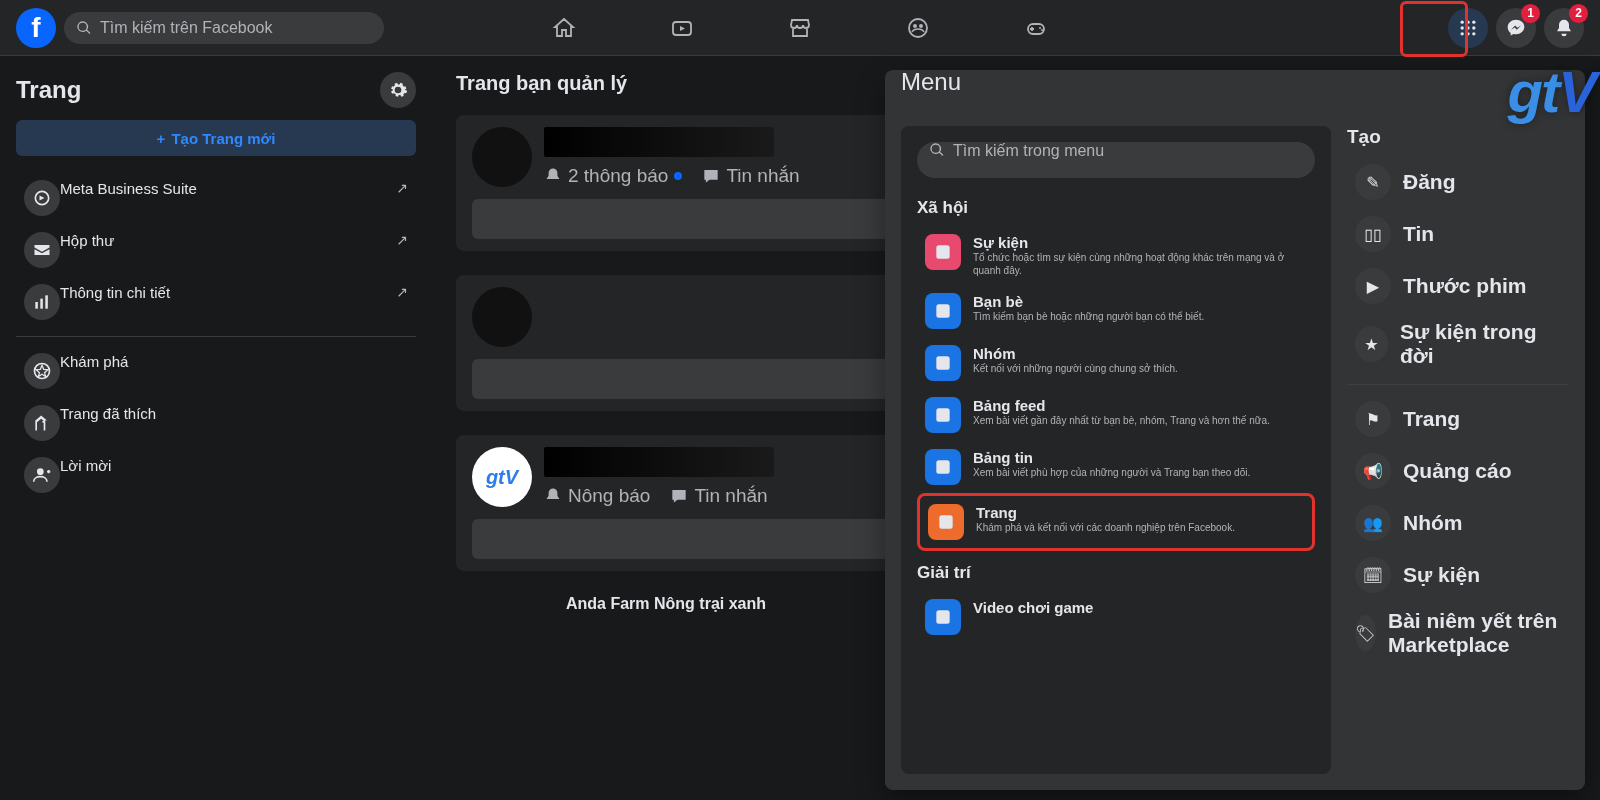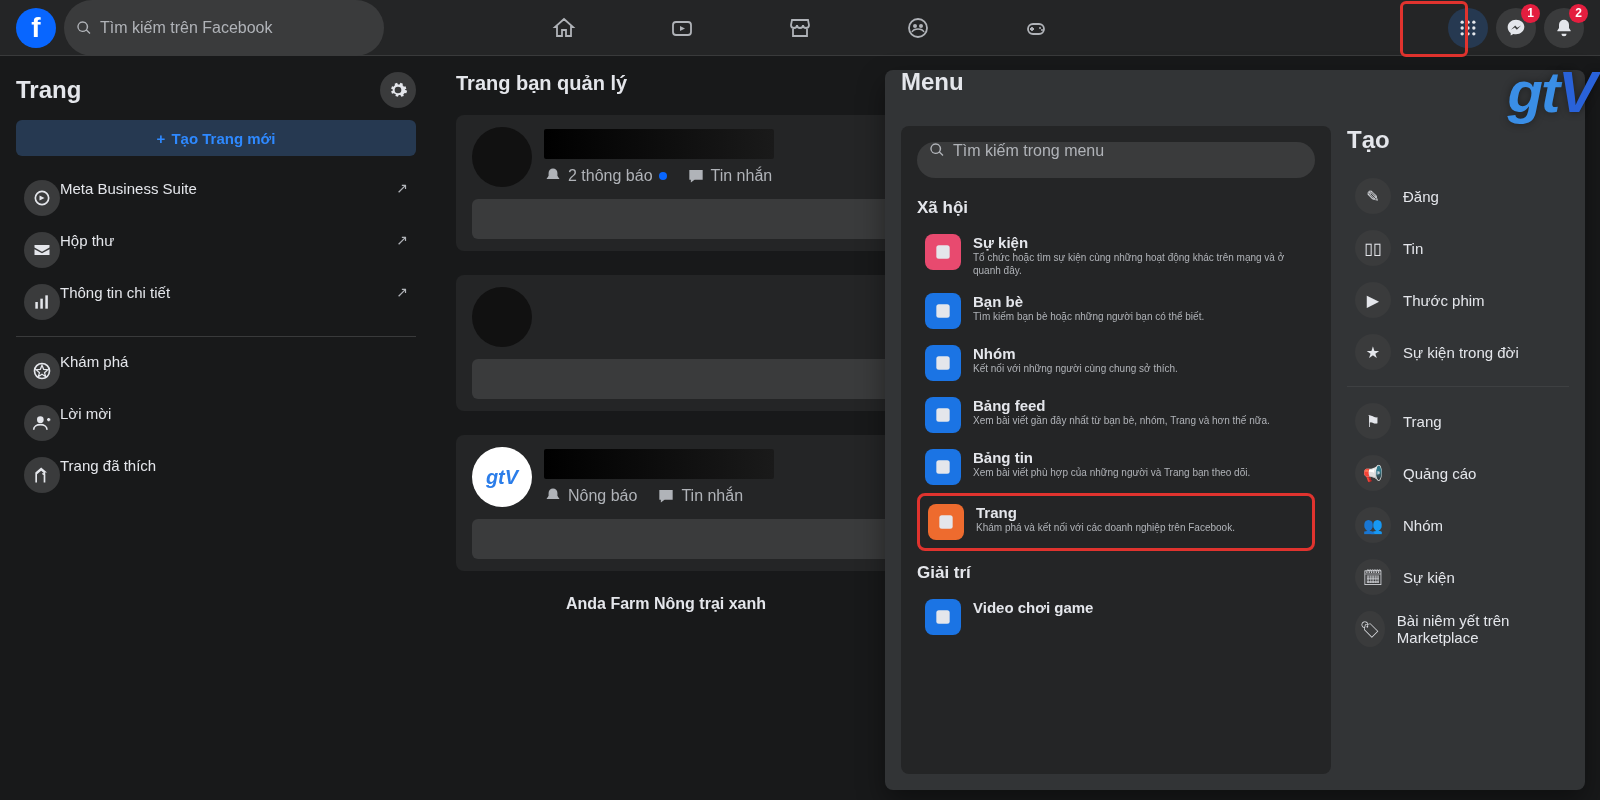--- a/index.html
+++ b/index.html
@@ -1,19 +1,19 @@
 <!DOCTYPE html>
 <html><head>
 <meta charset="utf-8">
 <style>
 *{box-sizing:border-box;margin:0;padding:0;font-family:Helvetica,Arial,sans-serif}
 body{background:#18191a;color:#e4e6eb;width:1600px;height:800px;overflow:hidden;position:relative}
 .topbar{height:56px;display:flex;align-items:center;padding:0 16px;background:#242526;border-bottom:1px solid #393a3b;position:relative;z-index:5}
 .fb-logo{width:40px;height:40px;background:#0866ff;border-radius:50%;display:flex;align-items:center;justify-content:center;color:#fff;font-weight:900;font-size:28px;font-family:Arial}
-.search-top{margin-left:8px;background:#3a3b3c;border-radius:50px;height:56px;width:320px;display:flex;align-items:center;padding:0 12px;color:#b0b3b8}
+.search-top{margin-left:8px;background:#3a3b3c;border-radius:50px;height:32px;width:320px;display:flex;align-items:center;padding:0 12px;color:#b0b3b8}
 .search-top svg{width:16px;height:16px;margin-right:8px;}
 .nav-center{position:absolute;left:50%;transform:translateX(-50%);display:flex;gap:8px}
 .nav-center .nav-btn{width:110px;height:48px;display:flex;align-items:center;justify-content:center;border-radius:8px;color:#b0b3b8}
 .nav-btn svg{width:24px;height:24px}
 .top-right{margin-left:auto;display:flex;gap:8px;align-items:center}
 .circle-btn{width:40px;height:40px;border-radius:50%;background:#3a3b3c;display:flex;align-items:center;justify-content:center;position:relative}
 .circle-btn.active{background:#263951}
 .circle-btn svg{width:20px;height:20px}
 .badge{position:absolute;top:-4px;right:-4px;background:#e41e3f;color:#fff;border-radius:50%;min-width:19px;height:19px;font-size:12px;display:flex;align-items:center;justify-content:center;font-weight:600}
 .menu-highlight{position:absolute;border:3px solid #e0332e;border-radius:6px;width:68px;height:56px;top:1px;right:132px;z-index:6;pointer-events:none}
@@ -28,38 +28,38 @@
 .left-item span.lbl{flex:1;font-size:15px;font-weight:500}
 .arrow-out{color:#b0b3b8;font-size:14px}
 .main-col{flex:1;padding:16px 24px;overflow:hidden}
 .main-col h2{font-size:20px;font-weight:700;margin-bottom:20px}
 .page-card{background:#242526;border-radius:8px;margin-bottom:24px;overflow:hidden}
 .pc-head{display:flex;align-items:center;padding:12px 16px;gap:12px}
 .pc-avatar{width:60px;height:60px;border-radius:50%;background:#111}
 .pc-avatar.gtv{background:#fff;display:flex;align-items:center;justify-content:center;color:#2b7de9;font-weight:900;font-size:20px;font-style:italic}
 .pc-info{display:flex;flex-direction:column;gap:8px}
 .pc-name{width:230px;height:30px;background:linear-gradient(90deg,#000,#1a1a1a);border-radius:2px}
-.pc-sub{display:flex;gap:20px;color:#b0b3b8;font-size:16px;align-items:center}
+.pc-sub{display:flex;gap:20px;color:#b0b3b8;font-size:19px;align-items:center}
 .pc-sub .itm{display:flex;align-items:center;gap:6px}
 .dot{width:8px;height:8px;border-radius:50%;background:#0866ff}
 .switch-bar{background:#3a3b3c;color:#2e89ff;height:40px;display:flex;align-items:center;justify-content:center;gap:8px;font-weight:600;font-size:15px;margin:0 16px 12px;border-radius:6px}
 .menu-panel{position:absolute;top:70px;right:15px;width:700px;height:720px;background:#323436;border-radius:8px;box-shadow:0 12px 28px rgba(0,0,0,.4);padding:16px;display:flex;gap:16px;z-index:10}
 .menu-left{width:430px;background:#242526;border-radius:8px;padding:16px;overflow:hidden}
-.menu-panel h2{font-size:24px;font-weight:700;margin-bottom:12px}
+.menu-panel h2{font-size:24px;font-weight:400;margin-bottom:12px}
 .menu-search{background:#3a3b3c;border-radius:50px;height:36px;display:flex;padding:0 12px;color:#b0b3b8;margin-bottom:20px;gap:8px}
 .sect-title{font-size:17px;font-weight:600;margin-bottom:8px}
 .menu-item{display:flex;gap:12px;padding:8px;border-radius:8px;align-items:flex-start}
 .menu-item.hl{border:3px solid #e0332e}
 .mi-icon{width:36px;height:36px;border-radius:8px;flex-shrink:0;display:flex;align-items:center;justify-content:center}
 .mi-text .t{font-weight:600;font-size:15px}
 .mi-text .d{color:#b0b3b8;font-size:10px;line-height:1.3}
 .menu-right{flex:1}
 .create-list .citem{display:flex;align-items:center;gap:12px;padding:8px;border-radius:8px}
 .citem .ci-icon{width:36px;height:36px;border-radius:50%;background:#3a3b3c;display:flex;align-items:center;justify-content:center}
-.citem span{font-weight:400;font-size:15px}
+.citem span{font-weight:700;font-size:21px}
 .gtv-water{position:absolute;top:58px;right:5px;font-size:58px;font-weight:900;font-style:italic;color:#3a8ee6;z-index:20;text-shadow:0 0 8px rgba(0,0,0,.4);letter-spacing:-2px}
 .gtv-water .v{color:#2962d9}
 svg{fill:currentColor}
 </style>
 </head>
 <body>
 
 <div class="topbar">
   <div class="fb-logo">f</div>
   <div class="search-top">
@@ -184,34 +184,34 @@
             <svg width="20" height="20" viewBox="0 0 24 24" fill="#e4e6eb">
               <circle cx="12" cy="12" r="9" fill="none" stroke="#e4e6eb" stroke-width="2"></circle>
               <path d="M12 5l2 5 5 .5-4 3.5 1.5 5L12 16l-4.5 3 1.5-5-4-3.5 5-.5z" fill="none" stroke="#e4e6eb" stroke-width="1.5"></path>
             </svg>
           </div>
           <span class="lbl">Khám phá</span>
         </div>
         <div class="left-item">
           <div class="left-icon">
             <svg width="20" height="20" viewBox="0 0 24 24" fill="#e4e6eb">
+              <path d="M2 21h2V9l7-6 7 6h-4v12h2V11l-5-4-5 4v10zM4 9v12"></path>
+              <path d="M14 10c0-2-1-3-1-3s3 1 3 3c0 1-1 2-2 2s-2-1-2-2c0 0 1 0 2 0z"></path>
+            </svg>
+          </div>
+          <span class="lbl">Trang đã thích</span>
+        </div>
+        <div class="left-item">
+          <div class="left-icon">
+            <svg width="20" height="20" viewBox="0 0 24 24" fill="#e4e6eb">
               <circle cx="10" cy="8" r="4"></circle>
               <path d="M2 20c0-4 4-6 8-6s8 2 8 6M18 8h4M20 6v4" stroke="#e4e6eb" stroke-width="2" fill="none"></path>
             </svg>
           </div>
           <span class="lbl">Lời mời</span>
-        </div>
-        <div class="left-item">
-          <div class="left-icon">
-            <svg width="20" height="20" viewBox="0 0 24 24" fill="#e4e6eb">
-              <path d="M2 21h2V9l7-6 7 6h-4v12h2V11l-5-4-5 4v10zM4 9v12"></path>
-              <path d="M14 10c0-2-1-3-1-3s3 1 3 3c0 1-1 2-2 2s-2-1-2-2c0 0 1 0 2 0z"></path>
-            </svg>
-          </div>
-          <span class="lbl">Trang đã thích</span>
         </div>
       </div>
   </div>
 
   <div class="main-col">
     <h2>Trang bạn quản lý</h2>
     <div id="page-cards">
         <div class="page-card">
           <div class="pc-head">
             <div class="pc-avatar"></div>
@@ -375,21 +375,21 @@
             </svg>
           </div>
           <div class="mi-text">
             <div class="t">Video chơi game</div>
             <div class="d"></div>
           </div>
         </div>
       </div>
   </div>
   <div class="menu-right" style="margin-top:40px">
-    <div class="sect-title" style="font-size:24px;margin-bottom:16px">Tạo</div>
+    <div class="sect-title" style="font-size:19px;margin-bottom:8px">Tạo</div>
     <div class="create-list" id="create-list">
         <div class="citem">
           <div class="ci-icon">✎</div>
           <span>Đăng</span>
         </div>
         <div class="citem">
           <div class="ci-icon">▯▯</div>
           <span>Tin</span>
         </div>
         <div class="citem">

